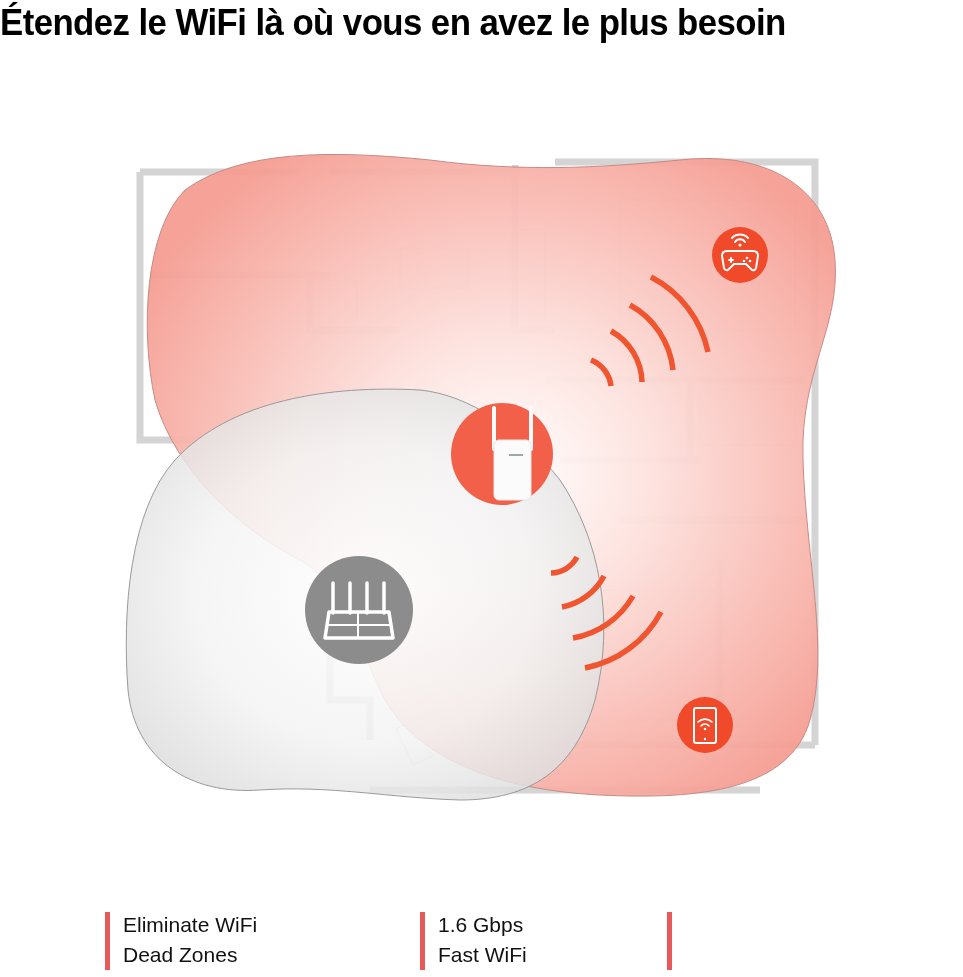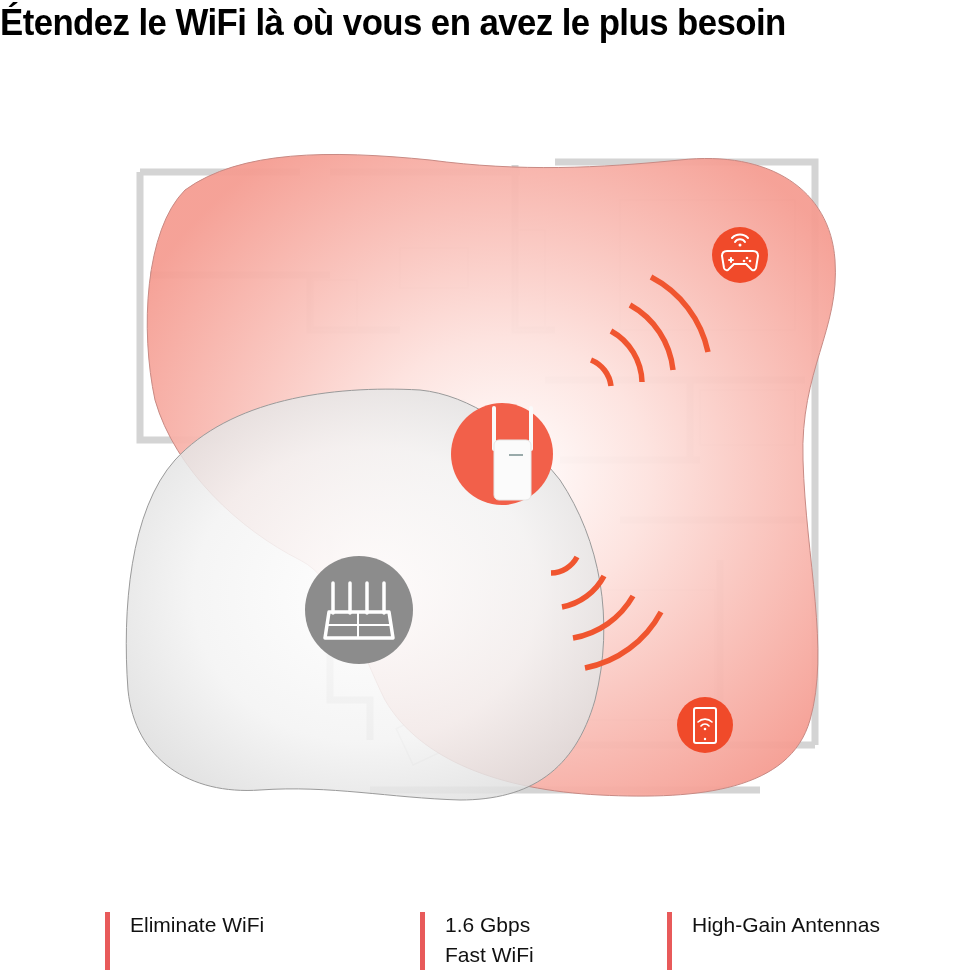--- a/index.html
+++ b/index.html
@@ -7,21 +7,21 @@
   .title {
     position: absolute; left: 0; top: 2px; width: 963px;
     font-family: "Liberation Sans", sans-serif; font-weight: bold;
     font-size: 37px; letter-spacing: -0.6px; color: #000; white-space: nowrap;
     transform: scaleX(0.94); transform-origin: left top;
   }
   .scene { position: absolute; left: 0; top: 0; width: 963px; height: 880px; }
   .features { position: absolute; left: 0; top: 910px; width: 963px; height: 62px; }
   .feature { position: absolute; top: 0; height: 62px; }
   .feature .bar { position: absolute; left: 0; top: 2px; width: 5px; height: 58px; }
-  .feature .text { position: absolute; left: 18px; top: 0; font-size: 21px; line-height: 30px; color: #111; white-space: nowrap; margin-left: 7px; }
+  .feature .text { position: absolute; left: 18px; top: 0; font-size: 21px; line-height: 30px; color: #111; white-space: nowrap; }
   .feature .text span { display: block; }
 </style>
 </head>
 <body>
 
 <div class="title">Étendez le WiFi là où vous en avez le plus besoin</div>
 
 <svg class="scene" viewBox="0 0 963 880" xmlns="http://www.w3.org/2000/svg">
   <defs>
     <radialGradient id="redFade" cx="0.52" cy="0.5" r="0.6">
@@ -139,28 +139,28 @@
     <circle cx="705" cy="729" r="1.3" fill="#fff"></circle>
     <circle cx="705" cy="739" r="1.2" fill="#fff"></circle>
   </g>
 </svg>
 
 <div class="features">
   <div class="feature" style="left:105px;">
     <div class="bar" style="background:#e85a5a;"></div>
     <div class="text">
       <span>Eliminate WiFi</span>
+      <span>Dead Zones</span>
     </div>
   </div>
   <div class="feature" style="left:420px;">
     <div class="bar" style="background:#e85a5a;"></div>
     <div class="text">
       <span>1.6 Gbps</span>
       <span>Fast WiFi</span>
     </div>
   </div>
   <div class="feature" style="left:667px;">
     <div class="bar" style="background:#e85a5a;"></div>
     <div class="text">
-      <span>High-Gain Antennas</span>
     </div>
   </div>
 </div>
 
 </body></html>

